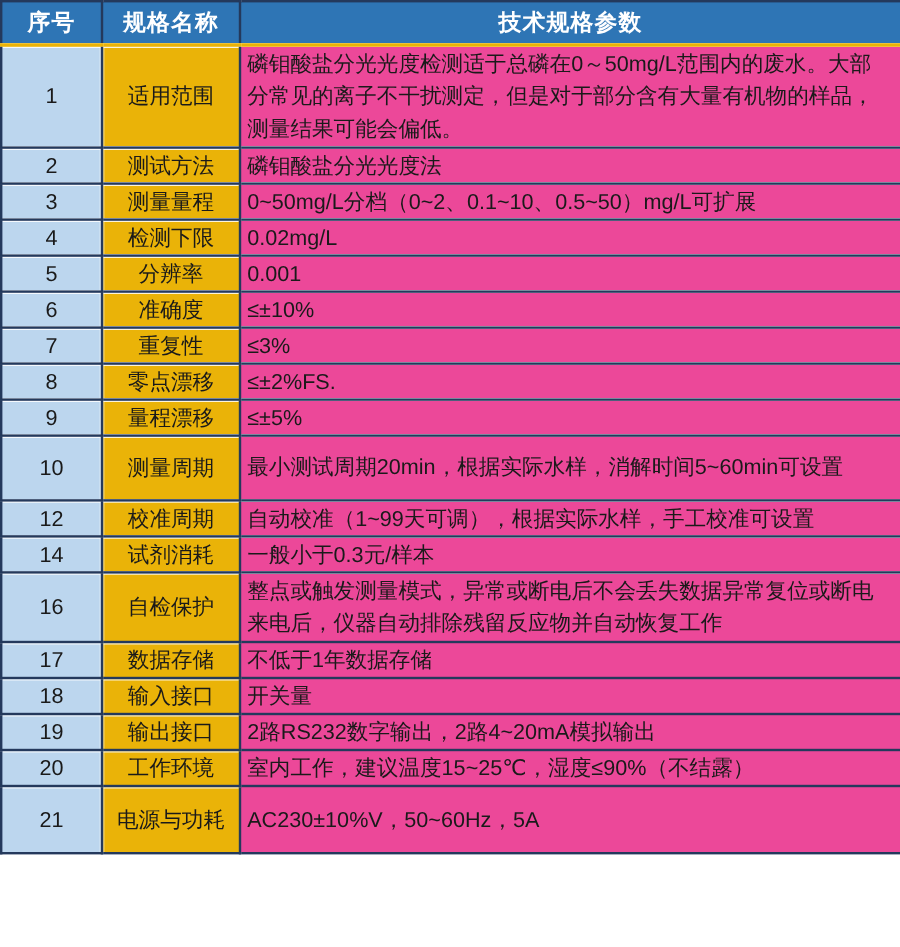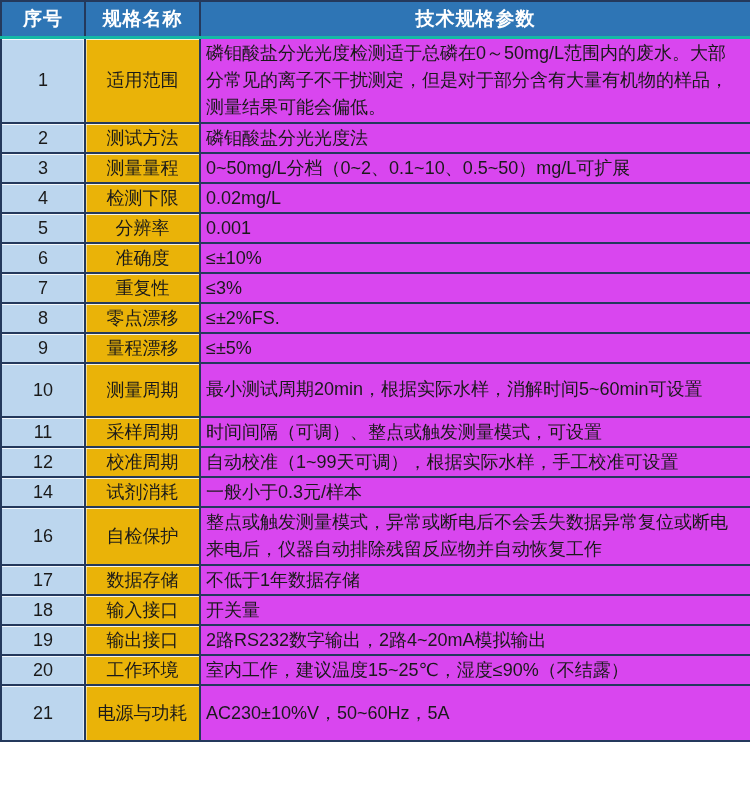--- a/index.html
+++ b/index.html
@@ -33,21 +33,21 @@
   
   table.spec-table thead th {
     background: #2e75b5;
     color: #ffffff;
     font-size: 19px;
     font-weight: bold;
     height: 36px;
     text-align: center;
     vertical-align: middle;
     letter-spacing: 1px;
-    border-bottom: 3px solid #14b8a6;
+    border-bottom: 3px solid #eab308;
   }
 
   
   table.spec-table tbody td {
     font-size: 18px;
     line-height: 26px;
     vertical-align: middle;
     color: #1a1a1a;
   }
   td.c-no {
@@ -58,21 +58,21 @@
     box-shadow: inset 0 1px 0 rgba(255,255,255,0.85), inset -1px 0 0 rgba(255,255,255,0.55);
   }
   td.c-name {
     background: #eab308;
     text-align: center;
     color: #212121;
     box-shadow: inset 0 1px 0 rgba(255,255,255,0.85), inset 1px 0 0 rgba(255,255,255,0.55);
     padding: 0 2px;
   }
   td.c-param {
-    background: #d946ef;
+    background: #ec4899;
     text-align: left;
     padding: 1px 6px 1px 5px;
     word-break: break-all;
   }
 
   tr.r-normal { height: 28px; }
   tr.r-wrap3  { height: 84px; }
   tr.r-wrap2  { height: 54px; }
   tr.r-tall   { height: 56px; }
   tr.r-wrap3 td.c-param, tr.r-wrap2 td.c-param { line-height: 27px; }
@@ -139,25 +139,20 @@
         <td class="c-no">9</td>
         <td class="c-name">量程漂移</td>
         <td class="c-param">≤±5%</td>
       </tr>
       <tr class="r-wrap2">
         <td class="c-no">10</td>
         <td class="c-name">测量周期</td>
         <td class="c-param">最小测试周期20min，根据实际水样，消解时间5~60min可设置</td>
       </tr>
       <tr class="r-normal">
-        <td class="c-no">11</td>
-        <td class="c-name">采样周期</td>
-        <td class="c-param">时间间隔（可调）、整点或触发测量模式，可设置</td>
-      </tr>
-      <tr class="r-normal">
         <td class="c-no">12</td>
         <td class="c-name">校准周期</td>
         <td class="c-param">自动校准（1~99天可调），根据实际水样，手工校准可设置</td>
       </tr>
       <tr class="r-normal">
         <td class="c-no">14</td>
         <td class="c-name">试剂消耗</td>
         <td class="c-param">一般小于0.3元/样本</td>
       </tr>
       <tr class="r-wrap2">

